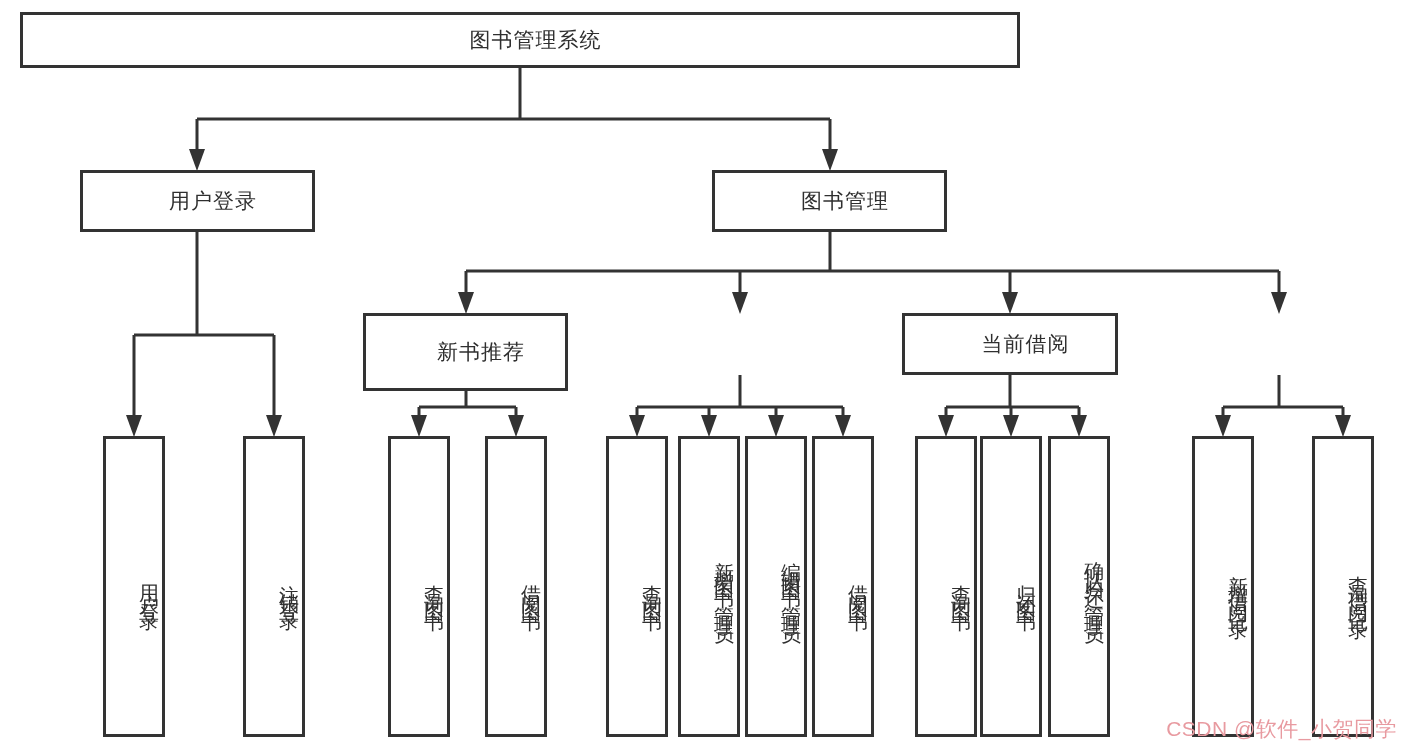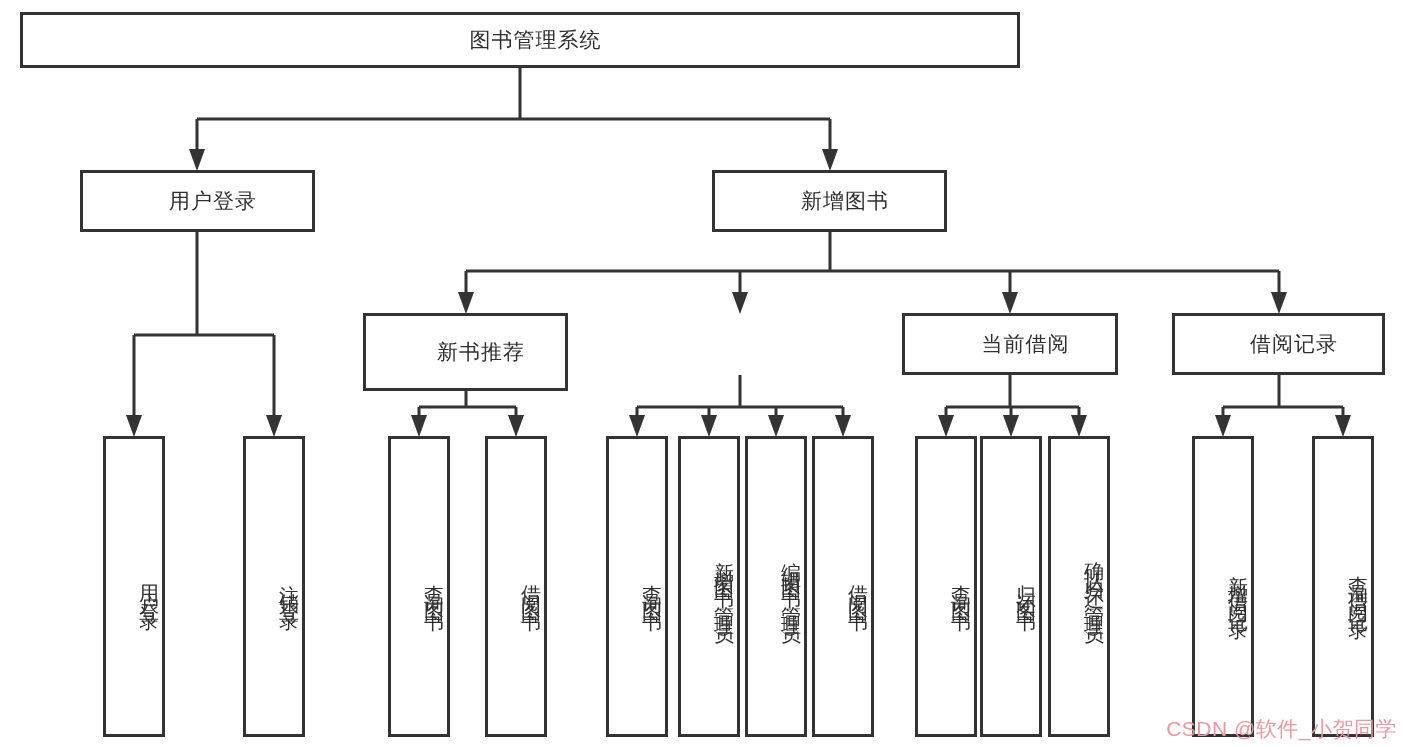--- a/index.html
+++ b/index.html
@@ -86,31 +86,28 @@
   </svg>
 
   <div class="node hbox" style="left:20px;top:12px;width:1000px;height:56px;">
     <span>图书管理系统</span>
   </div>
 
   <div class="node hbox" style="left:80px;top:170px;width:235px;height:62px;">
     <span>用户登录</span>
   </div>
   <div class="node hbox" style="left:712px;top:170px;width:235px;height:62px;">
-    <span>新增图书</span>
+    <span>图书管理</span>
   </div>
 
   <div class="node hbox" style="left:363px;top:313px;width:205px;height:78px;">
     <span>新书推荐</span>
   </div>
   <div class="node hbox" style="left:902px;top:313px;width:216px;height:62px;align-items:center;">
     <span>当前借阅</span>
-  </div>
-  <div class="node hbox" style="left:1172px;top:313px;width:213px;height:62px;">
-    <span>借阅记录</span>
   </div>
 
   <div class="node" style="left:103px;top:436px;width:62px;height:301px;">
     <span class="vtext">用户登录</span>
   </div>
   <div class="node" style="left:243px;top:436px;width:62px;height:301px;">
     <span class="vtext">注销登录</span>
   </div>
 
   <div class="node" style="left:388px;top:436px;width:62px;height:301px;">

